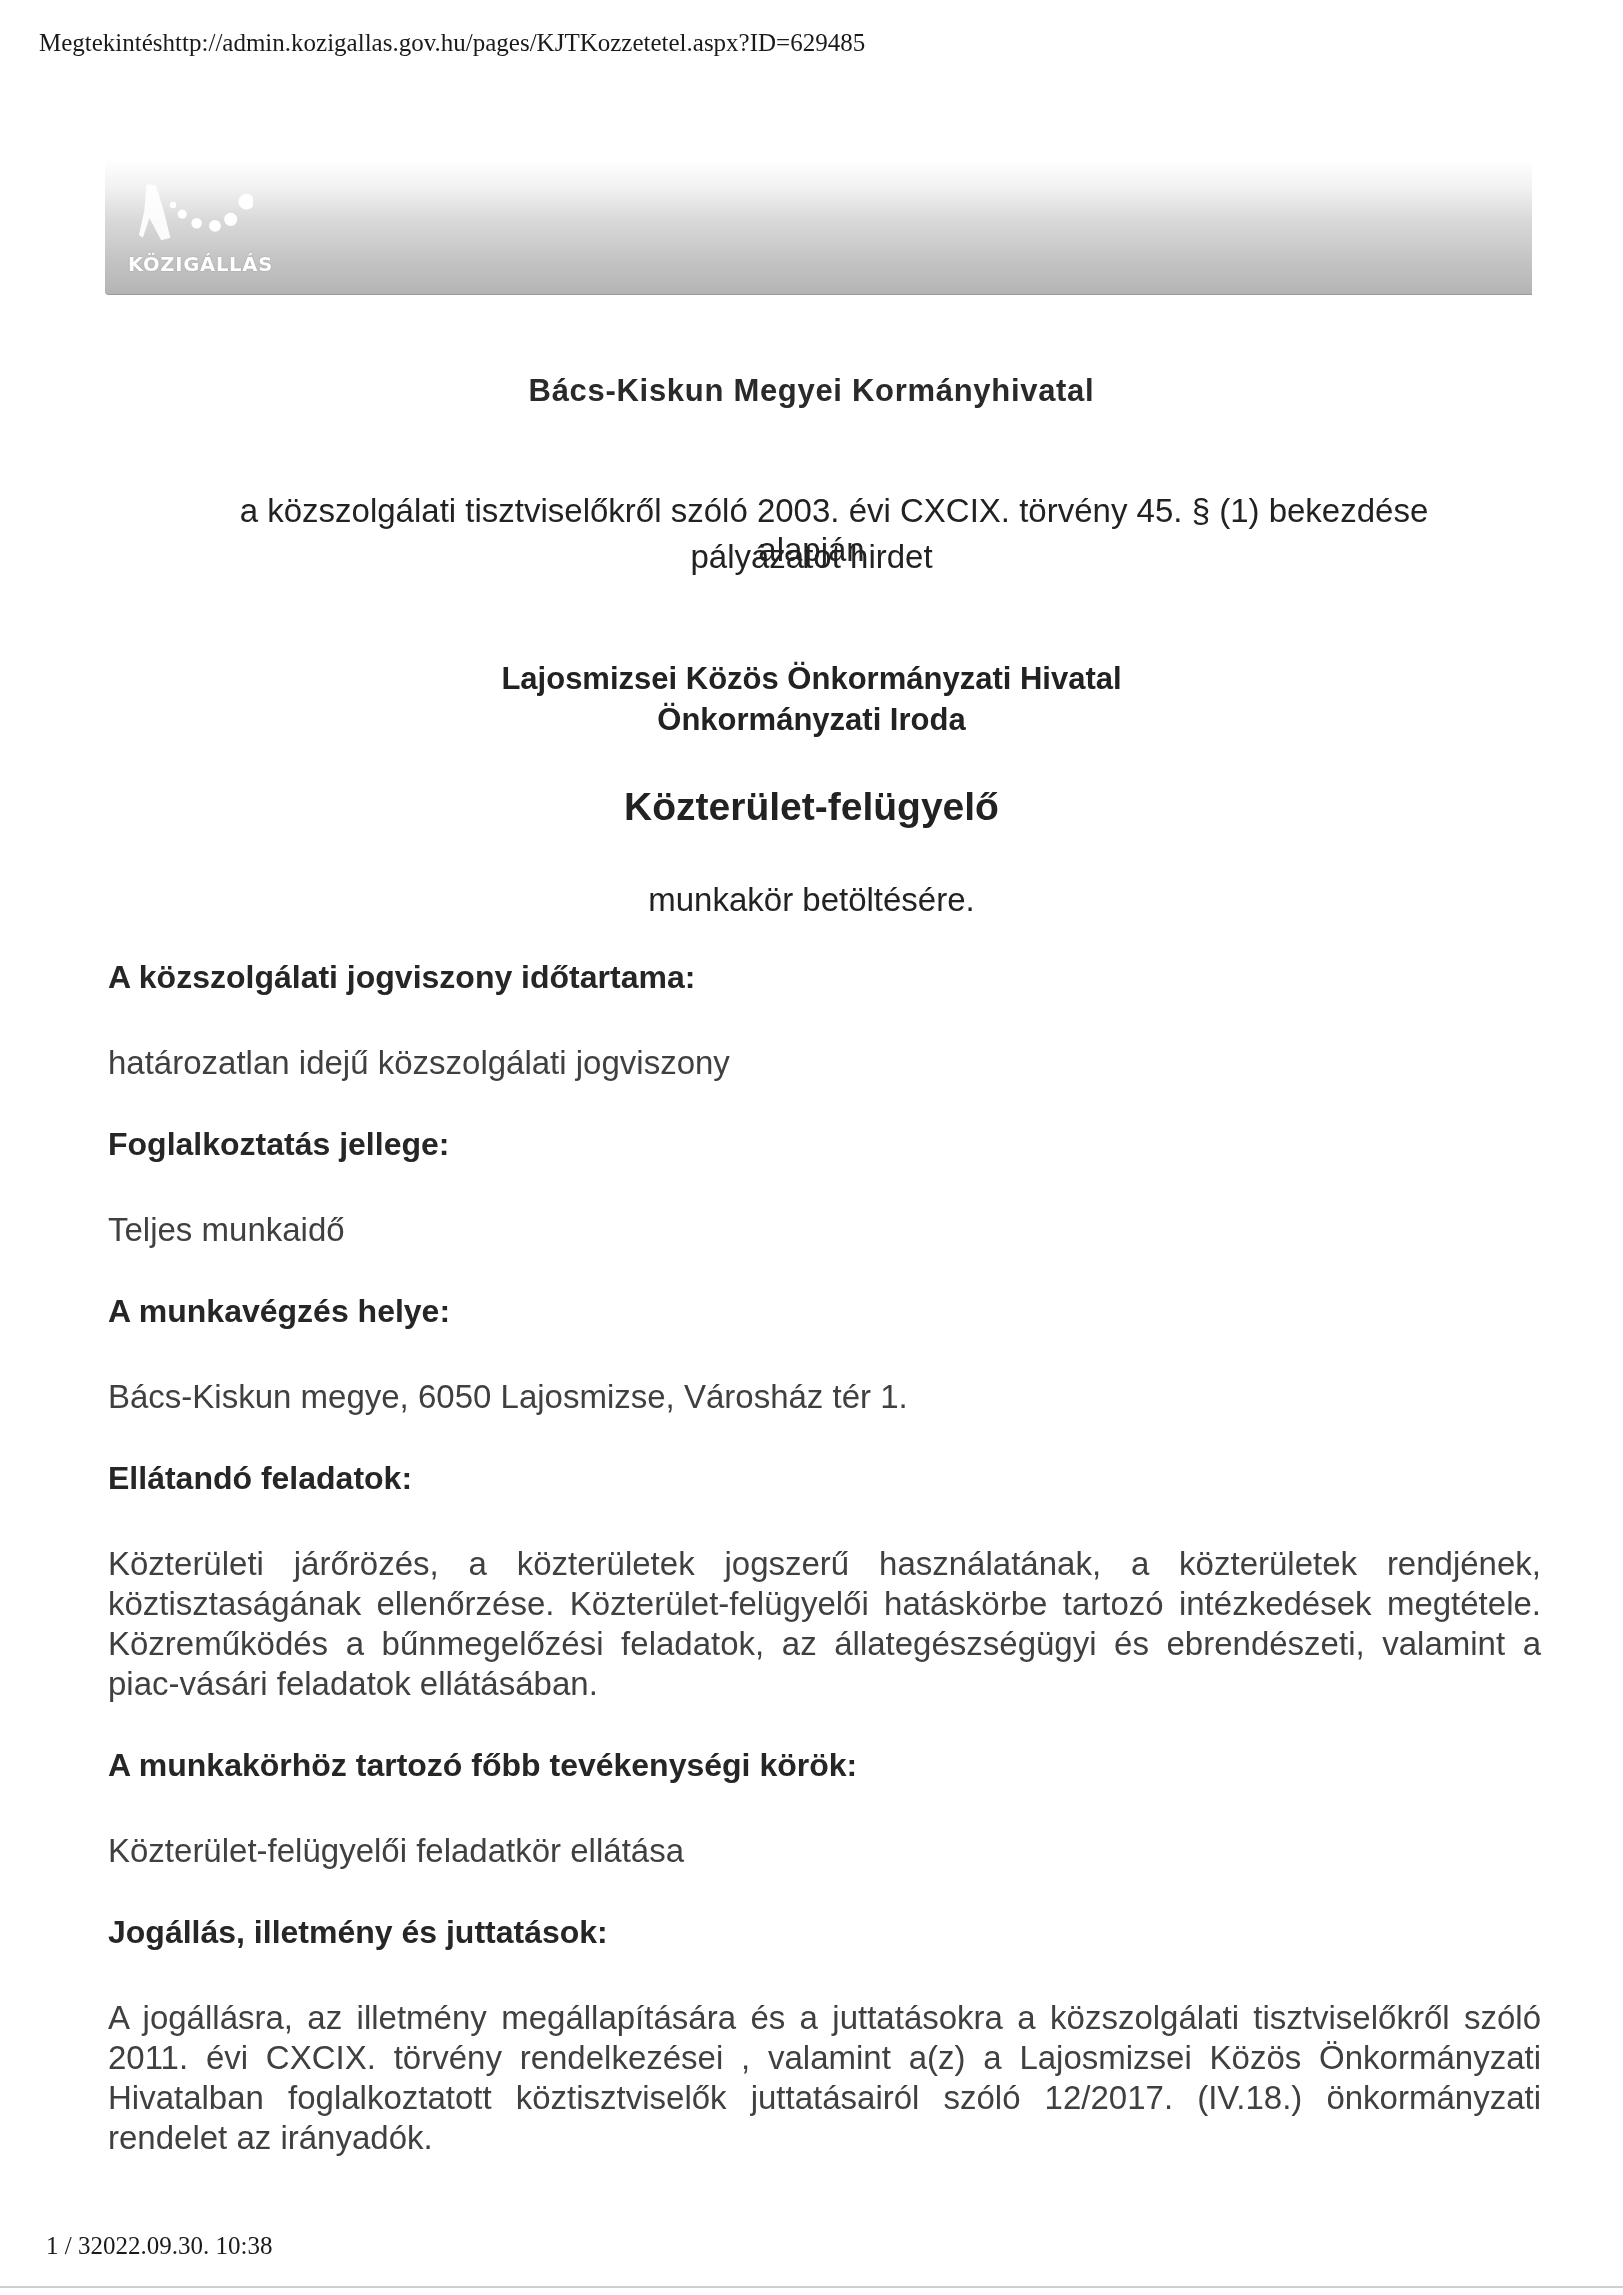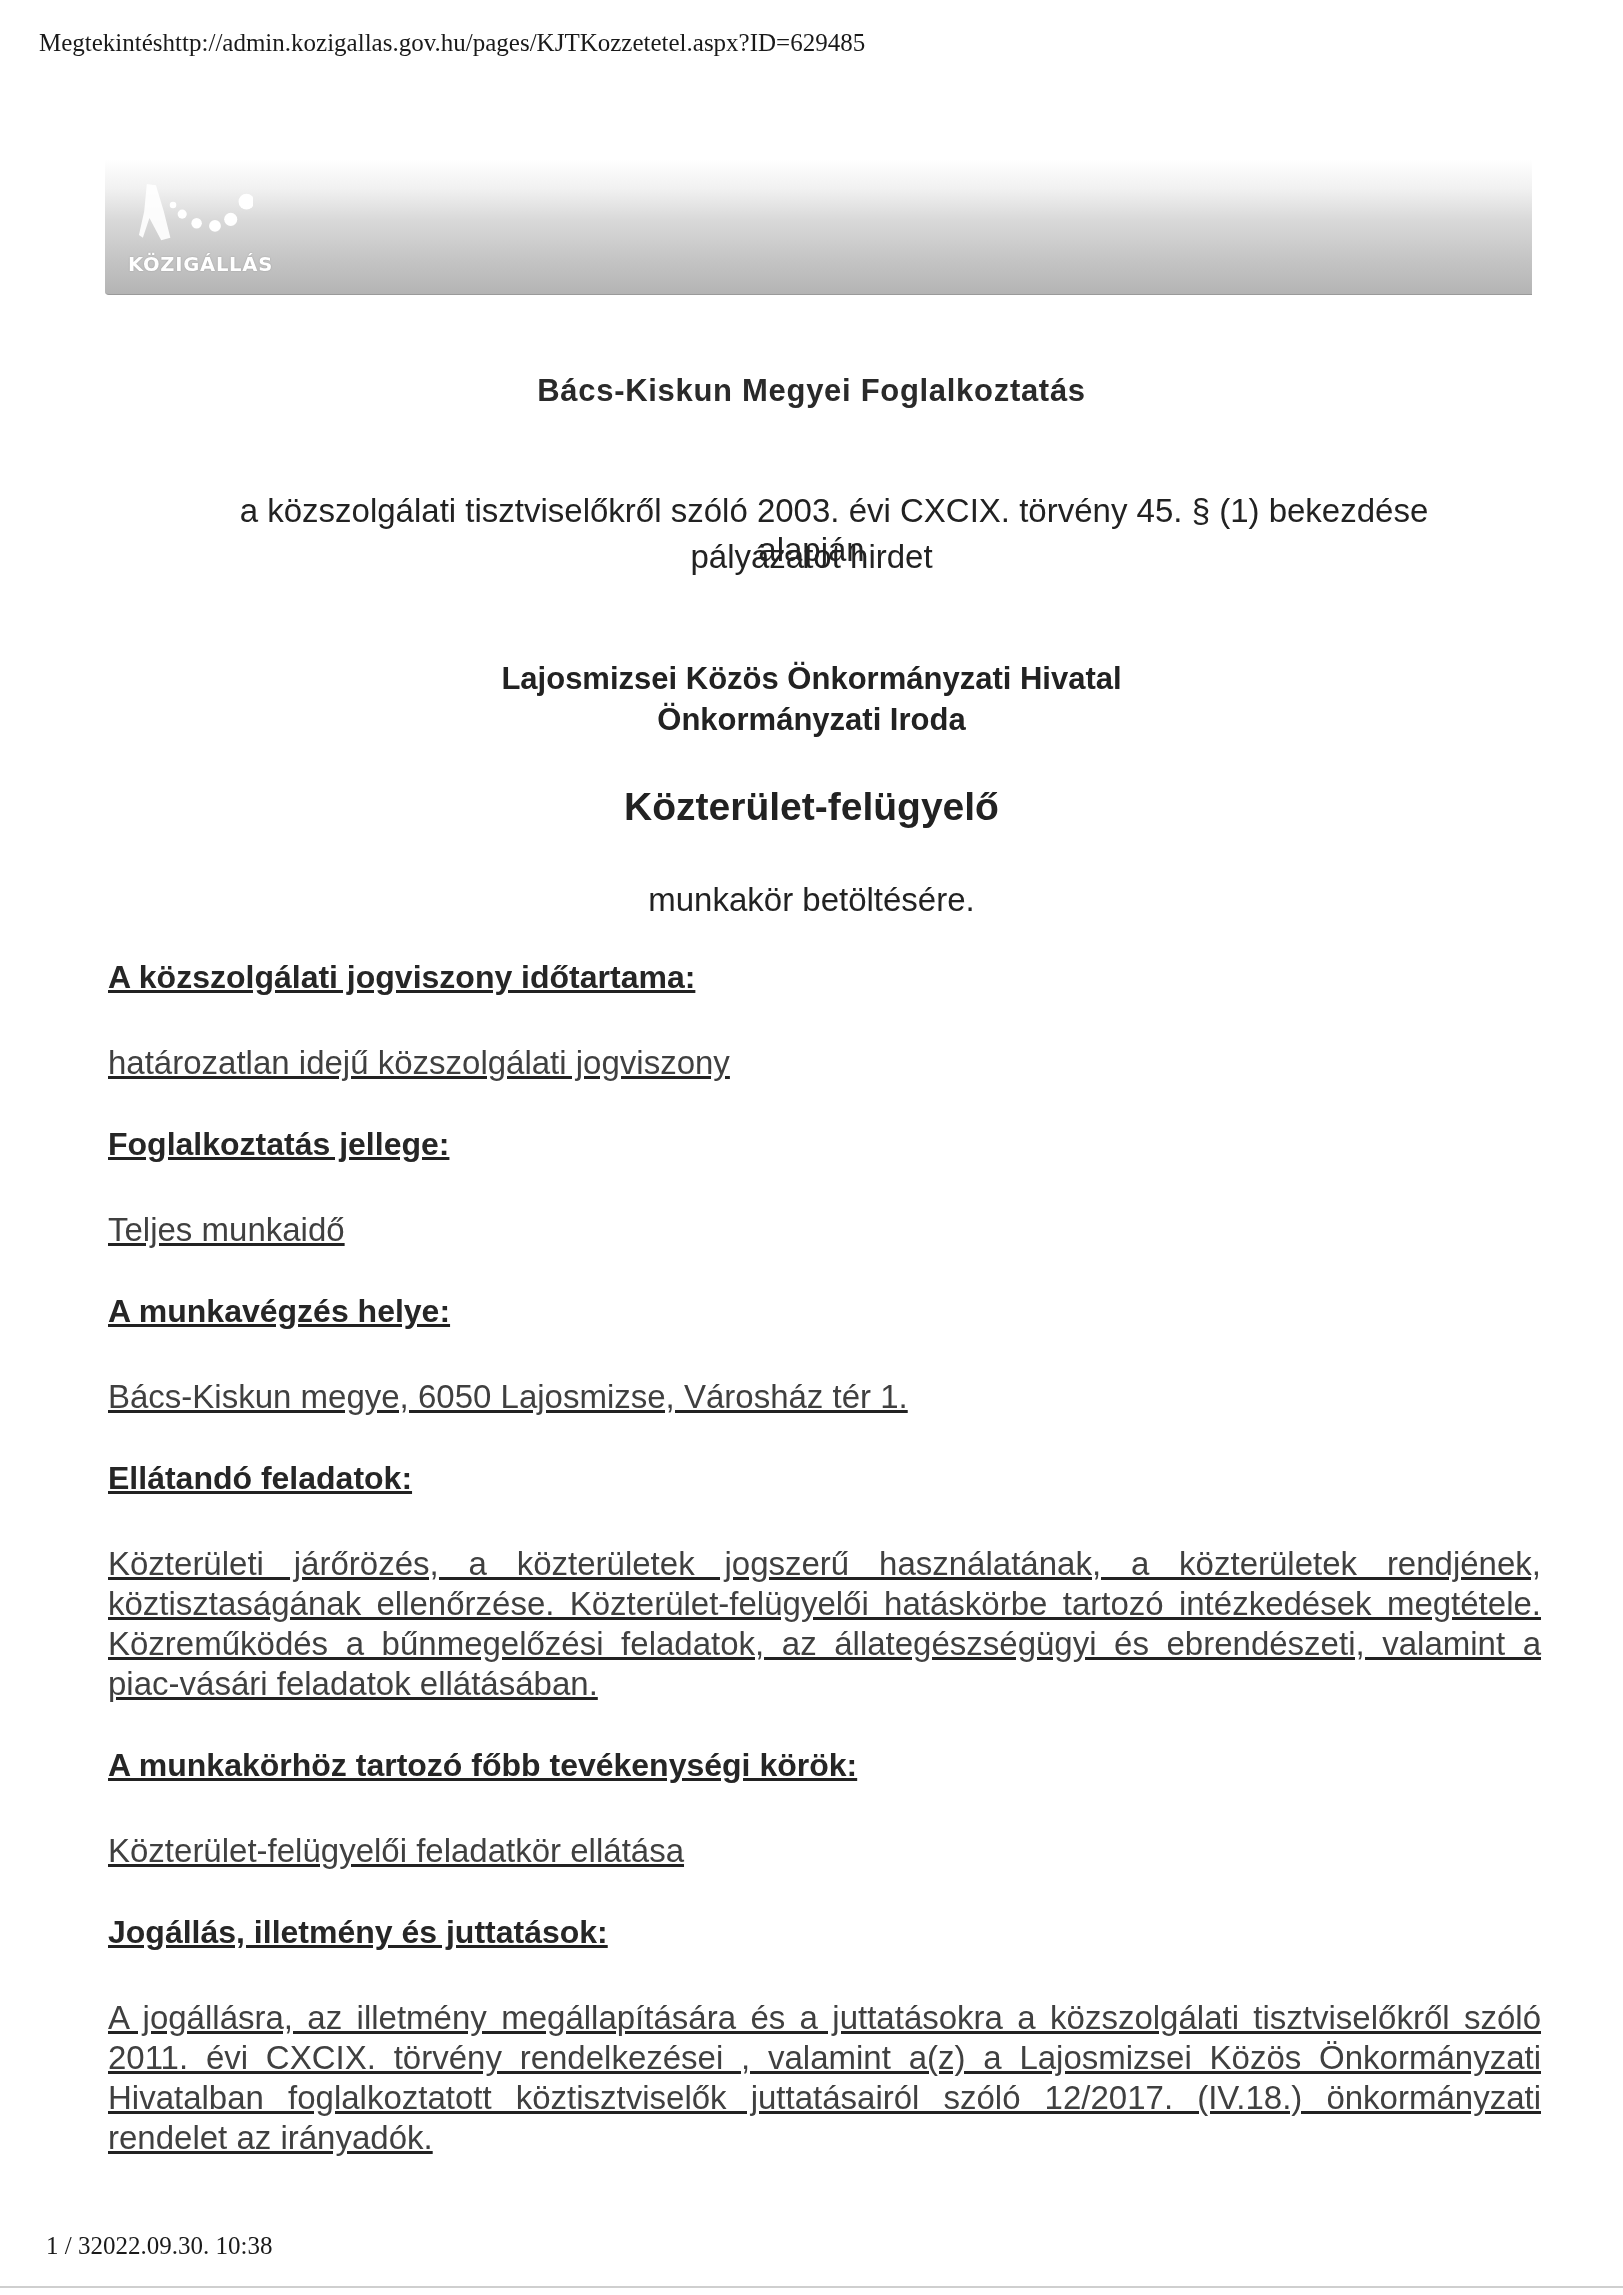--- a/index.html
+++ b/index.html
@@ -35,21 +35,21 @@
     .center { position: absolute; left: 0; right: 0; text-align: center; }
     .org-title { top: 373px; font-size: 31px; font-weight: bold; letter-spacing: 0.7px; color: #2a2a2a; }
     .law-line { top: 492px; font-size: 33px; line-height: 38px; left: 124px; right: 79px; }
     .sub-line { font-size: 33px; line-height: 38px; }
     .alapjan { top: 531px; }
     .hirdet { top: 538px; }
     .office1 { top: 661px; font-size: 31px; font-weight: bold; }
     .office2 { top: 702px; font-size: 31px; font-weight: bold; }
     .position-title { top: 785px; font-size: 39px; font-weight: bold; }
     .position-sub { top: 881px; font-size: 33px; }
-    .content { position: absolute; left: 108px; right: 82px; top: 959px; text-decoration: underline; }
+    .content { position: absolute; left: 108px; right: 82px; top: 959px; }
     .section-heading { font-size: 32px; font-weight: bold; margin: 0; color: #262626; }
     .section-body { font-size: 33px; line-height: 40px; margin: 0; color: #404040; text-align: justify; }
     .gap-h { height: 47px; }
     .gap-b { height: 43px; }
   </style>
 </head>
 <body>
 
 <div class="print-header">
   <span>Megtekintés</span>
@@ -62,21 +62,21 @@
     <circle cx="58" cy="50" r="5" fill="#ffffff"></circle>
     <circle cx="72" cy="64" r="7" fill="#ffffff"></circle>
     <circle cx="94" cy="78" r="8" fill="#ffffff"></circle>
     <circle cx="122" cy="82" r="9" fill="#ffffff"></circle>
     <circle cx="146" cy="72" r="10" fill="#ffffff"></circle>
     <circle cx="170" cy="45" r="12" fill="#ffffff"></circle>
   </svg>
   <div class="logo-text">KÖZIGÁLLÁS</div>
 </div>
 
-<div class="center org-title">Bács-Kiskun Megyei Foglalkoztatás</div>
+<div class="center org-title">Bács-Kiskun Megyei Kormányhivatal</div>
 <div class="center law-line">a közszolgálati tisztviselőkről szóló 2003. évi CXCIX. törvény 45. § (1) bekezdése</div>
 <div class="center sub-line alapjan">alapján</div>
 <div class="center sub-line hirdet">pályázatot hirdet</div>
 <div class="center office1">Lajosmizsei Közös Önkormányzati Hivatal</div>
 <div class="center office2">Önkormányzati Iroda</div>
 <div class="center position-title">Közterület-felügyelő</div>
 <div class="center position-sub">munkakör betöltésére.</div>
 
 <div class="content">
   <p class="section-heading">A közszolgálati jogviszony időtartama:</p>

